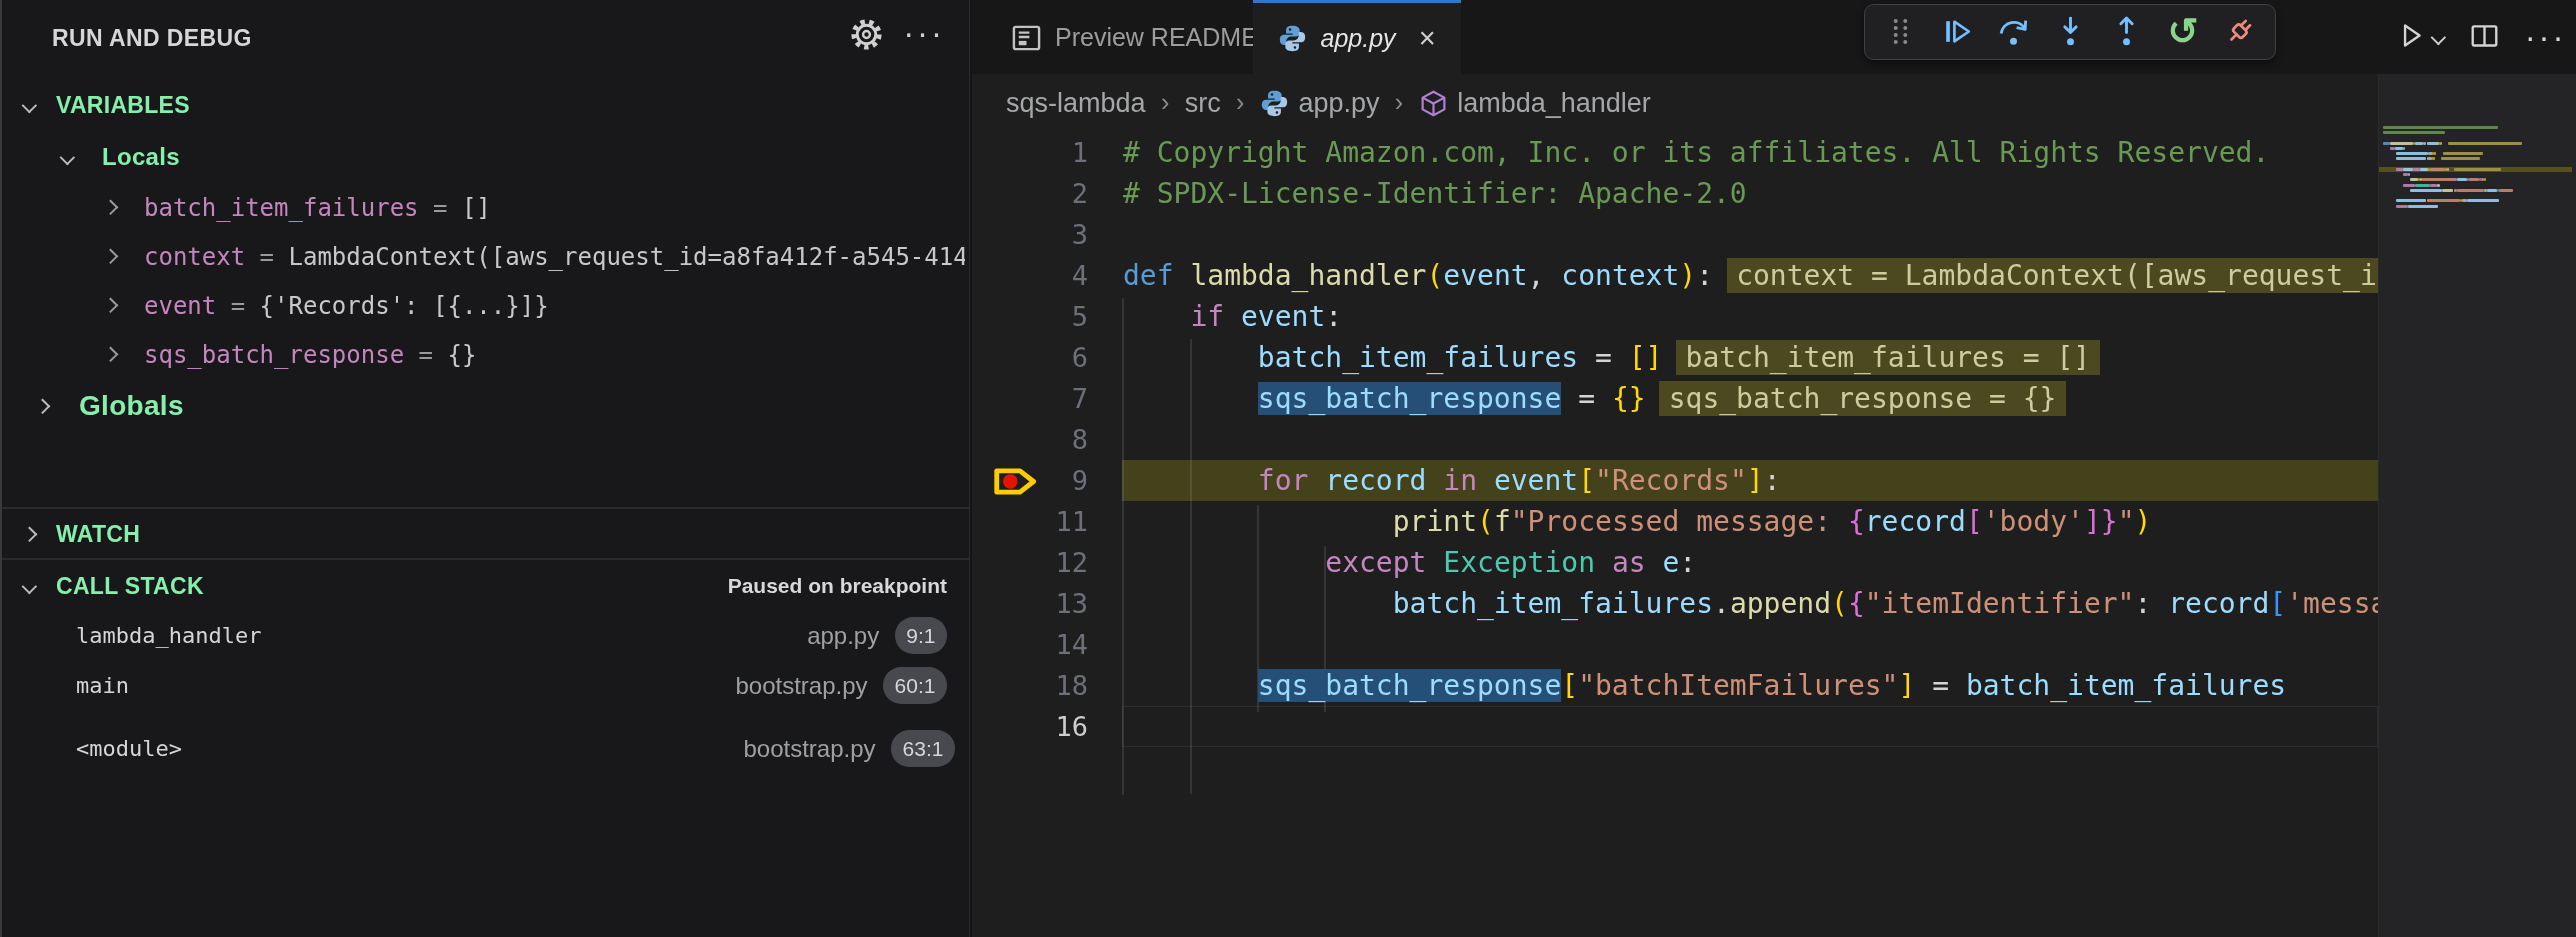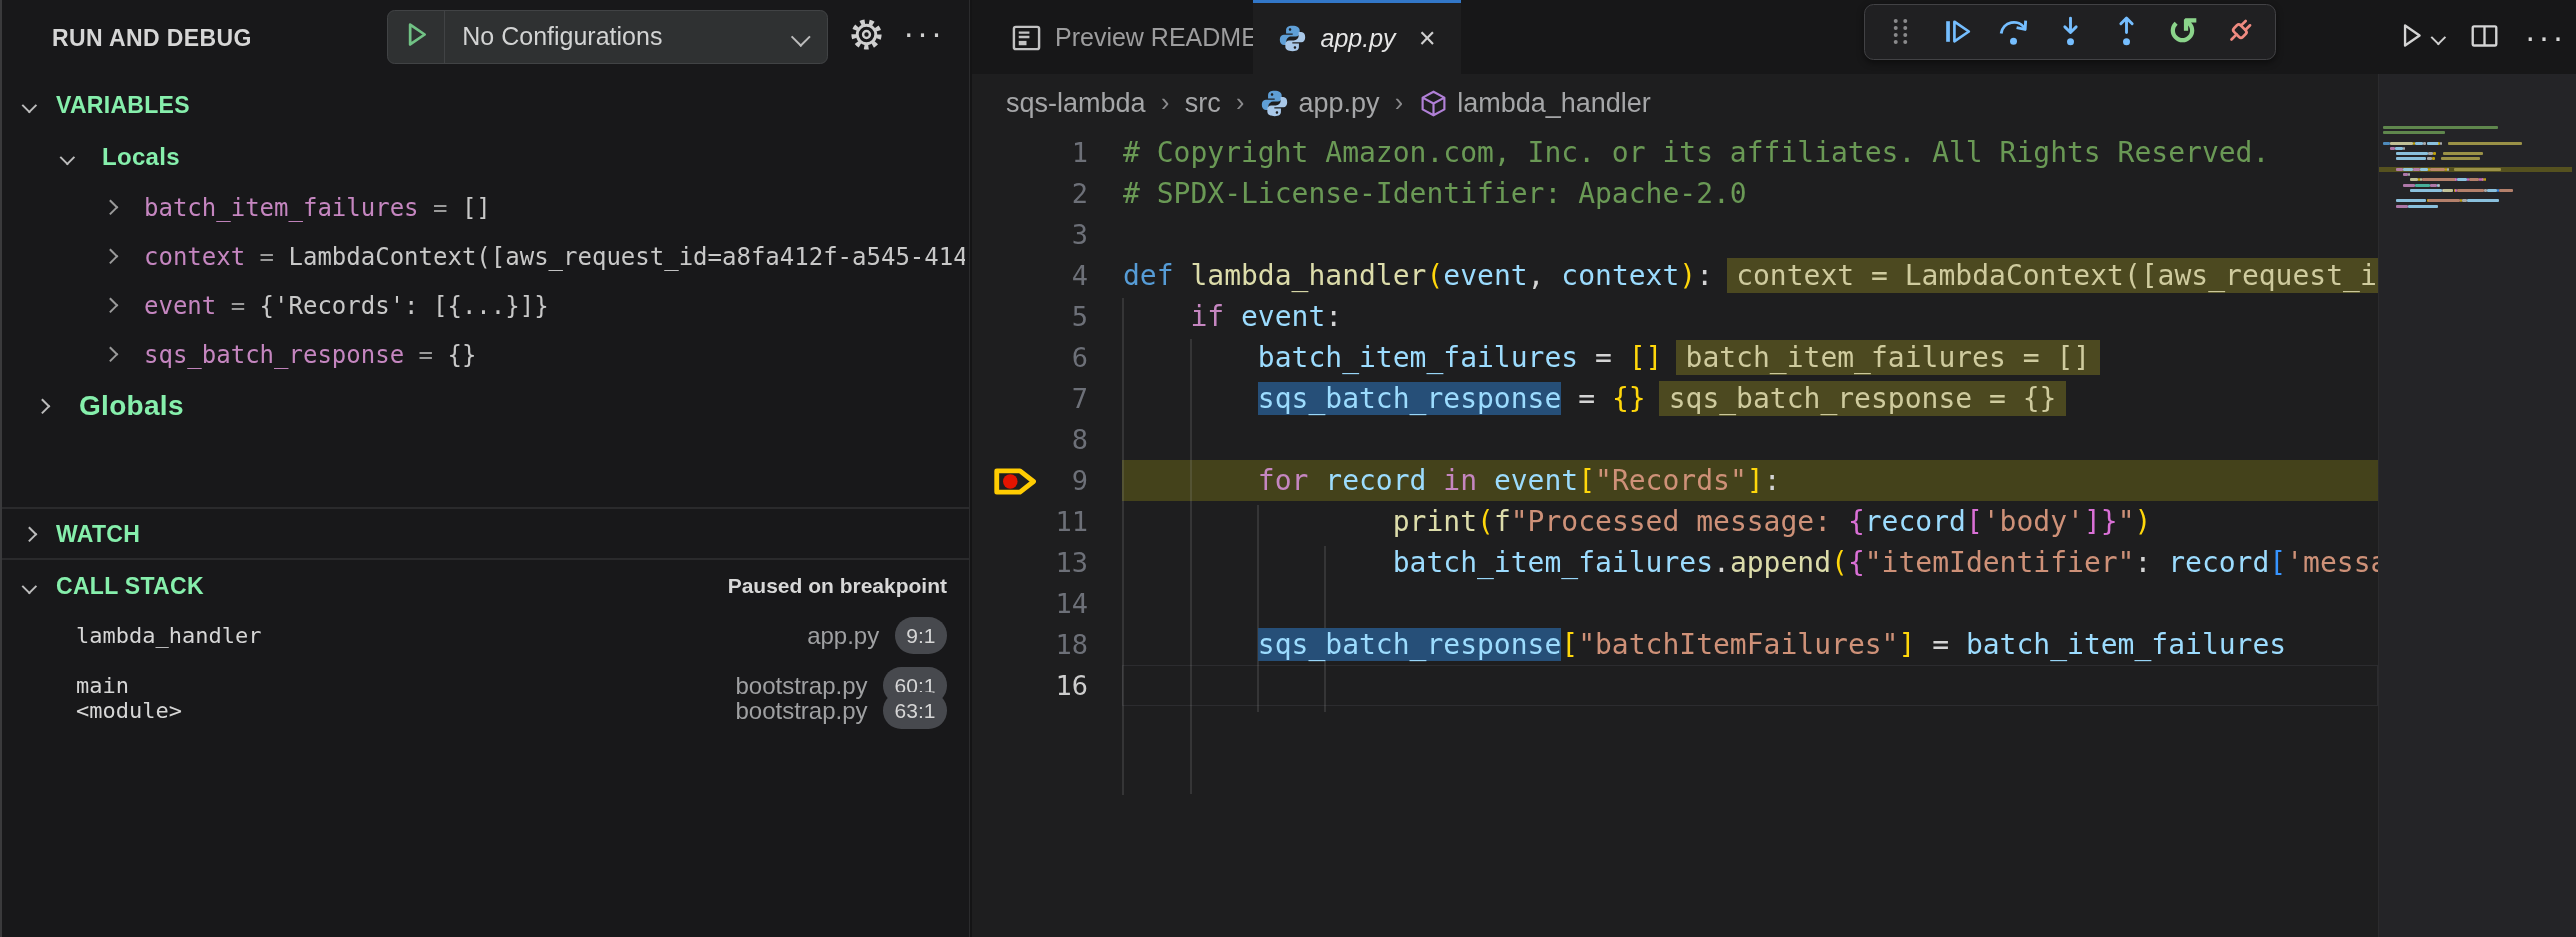--- a/index.html
+++ b/index.html
@@ -93,29 +93,20 @@
   #minimap{position:absolute;top:74px;right:0;width:198px;bottom:0;background:#242427;border-left:1.9px solid #2b2b2d;box-sizing:border-box}
   .mm-seg{position:absolute;height:2.9px;border-radius:1px}
   .mm-band{position:absolute;left:0;width:193px;background:#55511f}
 </style>
 </head>
 <body>
 
 <div id="sidebar">
   <div id="sb-header">
     <span id="sb-title">RUN AND DEBUG</span>
-    <div id="config-select">
-      <span id="config-play">
-          <span><svg width="29" height="29" viewBox="0 0 32 32">
-              <path d="M9 5 L25 16 L9 27 Z" fill="none" stroke="#71c285" stroke-width="3" stroke-linejoin="round"></path>
-            </svg></span>
-        </span>
-      <span id="config-label">No Configurations</span>
-      <span id="config-chevron" class="chev down"></span>
-    </div>
     <div id="gear-btn">
         <span><svg width="39" height="39" viewBox="0 0 40 40">
             <circle cx="20" cy="20" r="13" fill="none" stroke="#d0d0d0" stroke-width="5" stroke-dasharray="4.5 4.6"></circle>
             <circle cx="20" cy="20" r="9.5" fill="none" stroke="#d0d0d0" stroke-width="3"></circle>
             <circle cx="20" cy="20" r="3.5" fill="none" stroke="#d0d0d0" stroke-width="2.5"></circle>
           </svg></span>
       </div>
     <div id="sb-more">···</div>
   </div>
 
@@ -184,21 +175,21 @@
           <span class="fbadge">9:1</span>
         </span>
       </div>
       <div class="frow" style="top: 661px;">
         <span class="fname mono">main</span>
         <span class="fright">
           <span class="ffile">bootstrap.py</span>
           <span class="fbadge">60:1</span>
         </span>
       </div>
-      <div class="frow" style="top: 686px;">
+      <div class="frow" style="top: 724px; padding-left: 8px;">
         <span class="fname mono">&lt;module&gt;</span>
         <span class="fright">
           <span class="ffile">bootstrap.py</span>
           <span class="fbadge">63:1</span>
         </span>
       </div>
     </div>
 </div>
 
 <div id="editor">
@@ -328,20 +319,21 @@
       <div class="crow"><span class="lnum">4</span><span class="ctext"><span class="tok-kw2">def </span><span class="tok-fn">lambda_handler</span><span class="tok-b1">(</span><span class="tok-var">event</span><span class="tok-pun">, </span><span class="tok-var">context</span><span class="tok-b1">)</span><span class="tok-pun">:</span></span><span class="inlineval">context = LambdaContext([aws_request_id=a8fa</span></div>
       <div class="crow"><span class="lnum">5</span><span class="ctext"><span class="">    </span><span class="tok-kw">if </span><span class="tok-var">event</span><span class="tok-pun">:</span></span></div>
       <div class="crow"><span class="lnum">6</span><span class="ctext"><span class="">        </span><span class="tok-var">batch_item_failures</span><span class="tok-pun"> = </span><span class="tok-b1">[]</span></span><span class="inlineval">batch_item_failures = []</span></div>
       <div class="crow"><span class="lnum">7</span><span class="ctext"><span class="">        </span><span class="tok-var hl-blue">sqs_batch_response</span><span class="tok-pun"> = </span><span class="tok-b1">{}</span></span><span class="inlineval">sqs_batch_response = {}</span></div>
       <div class="crow"><span class="lnum">8</span><span class="ctext"></span></div>
       <div class="crow current"><span class="gmark"><svg width="60" height="39" viewBox="0 0 62 40">
             <path d="M8 9 h24 l14 11 -14 11 h-24 z" fill="none" stroke="#ffcc02" stroke-width="5" stroke-linejoin="round"></path>
             <circle cx="22" cy="20" r="7.5" fill="#e51400"></circle>
           </svg></span><span class="lnum">9</span><span class="ctext"><span class="">        </span><span class="tok-kw">for </span><span class="tok-var">record</span><span class="tok-kw"> in </span><span class="tok-var">event</span><span class="tok-b1">[</span><span class="tok-str">"Records"</span><span class="tok-b1">]</span><span class="tok-pun">:</span></span><span class="inlineval bright">event = {'Records': [{...}]}</span></div>
       <div class="crow"><span class="lnum">11</span><span class="ctext"><span class="">                </span><span class="tok-fn">print</span><span class="tok-b1">(</span><span class="tok-strp">f</span><span class="tok-str">"Processed message: </span><span class="tok-b2">{</span><span class="tok-var">record</span><span class="tok-b2">[</span><span class="tok-str">'body'</span><span class="tok-b2">]</span><span class="tok-b2">}</span><span class="tok-str">"</span><span class="tok-b1">)</span></span></div>
+      <div class="crow"><span class="lnum">12</span><span class="ctext"><span class="">            </span><span class="tok-kw">except </span><span class="tok-type">Exception</span><span class="tok-kw"> as </span><span class="tok-var">e</span><span class="tok-pun">:</span></span></div>
       <div class="crow"><span class="lnum">13</span><span class="ctext"><span class="">                </span><span class="tok-var">batch_item_failures</span><span class="tok-pun">.</span><span class="tok-fn">append</span><span class="tok-b1">(</span><span class="tok-b2">{</span><span class="tok-str">"itemIdentifier"</span><span class="tok-pun">: </span><span class="tok-var">record</span><span class="tok-b3">[</span><span class="tok-str">'message</span></span></div>
       <div class="crow"><span class="lnum">14</span><span class="ctext"></span></div>
       <div class="crow"><span class="lnum">18</span><span class="ctext"><span class="">        </span><span class="tok-var hl-blue">sqs_batch_response</span><span class="tok-b1">[</span><span class="tok-str">"batchItemFailures"</span><span class="tok-b1">]</span><span class="tok-pun"> = </span><span class="tok-var">batch_item_failures</span></span></div>
       <div class="crow cursorline"><span class="lnum">16</span></div>
       <div class="guide" style="left: 150px; top: 166px; height: 497px;"></div>
       <div class="guide" style="left: 218px; top: 207px; height: 455px;"></div>
       <div class="guide" style="left: 285px; top: 373px; height: 207px;"></div>
       <div class="guide" style="left: 352px; top: 414px; height: 166px;"></div>
     </div>
 

